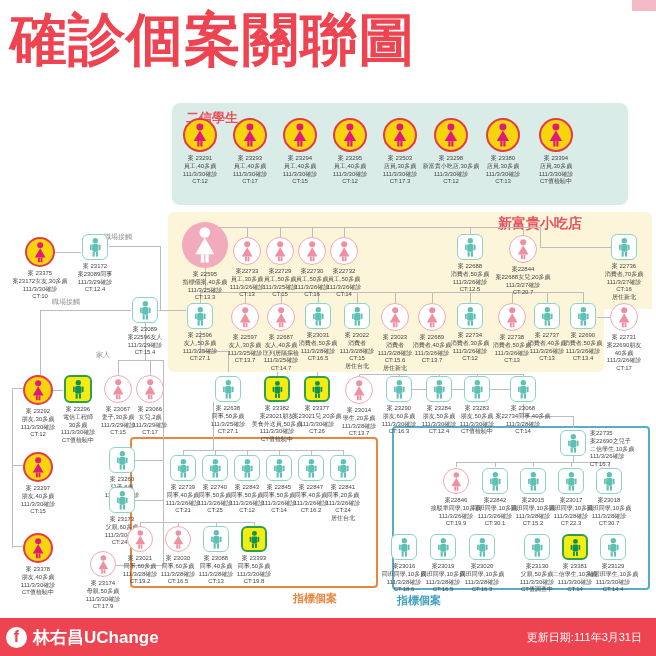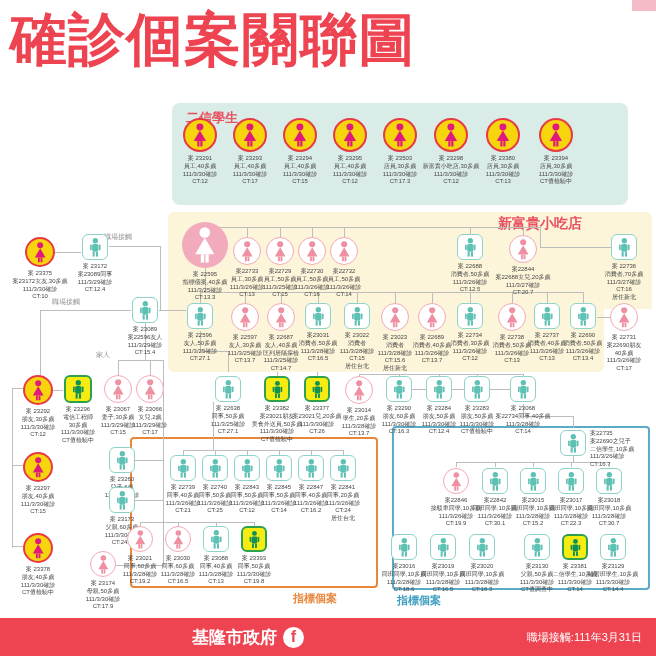--- a/index.html
+++ b/index.html
@@ -1196,17 +1196,17 @@
       </div>
       <div class="node-label" style="left: 581px; top: 563px;">
         <div>案23129</div>
         <div>補習班學生,10多歲</div>
         <div>111/3/30確診</div>
         <div>CT:14.4</div>
       </div>
     </div>
 
   <div class="footer">
-    <span class="footer-org">基隆市政府</span>
     <span class="fb-circle">f</span>
-    <span class="footer-updated">職場接觸:111年3月31日</span>
+    <span class="footer-brand">林右昌UChange</span>
+    <span class="footer-updated">更新日期:111年3月31日</span>
   </div>
 </div>
 
 </body></html>

